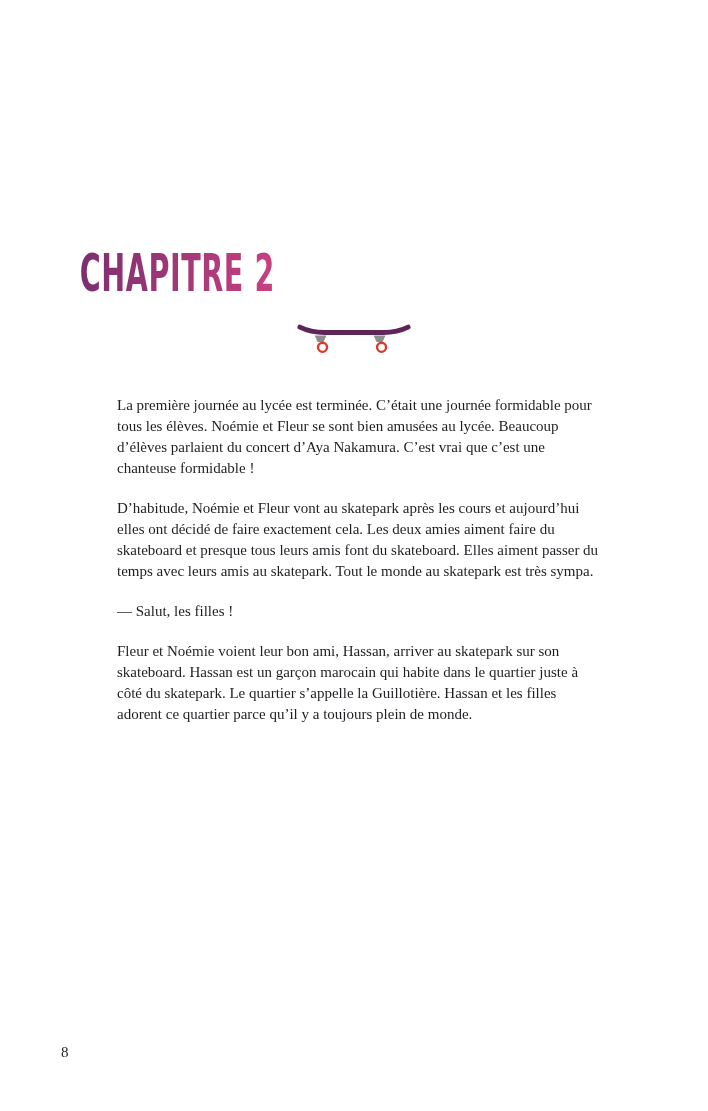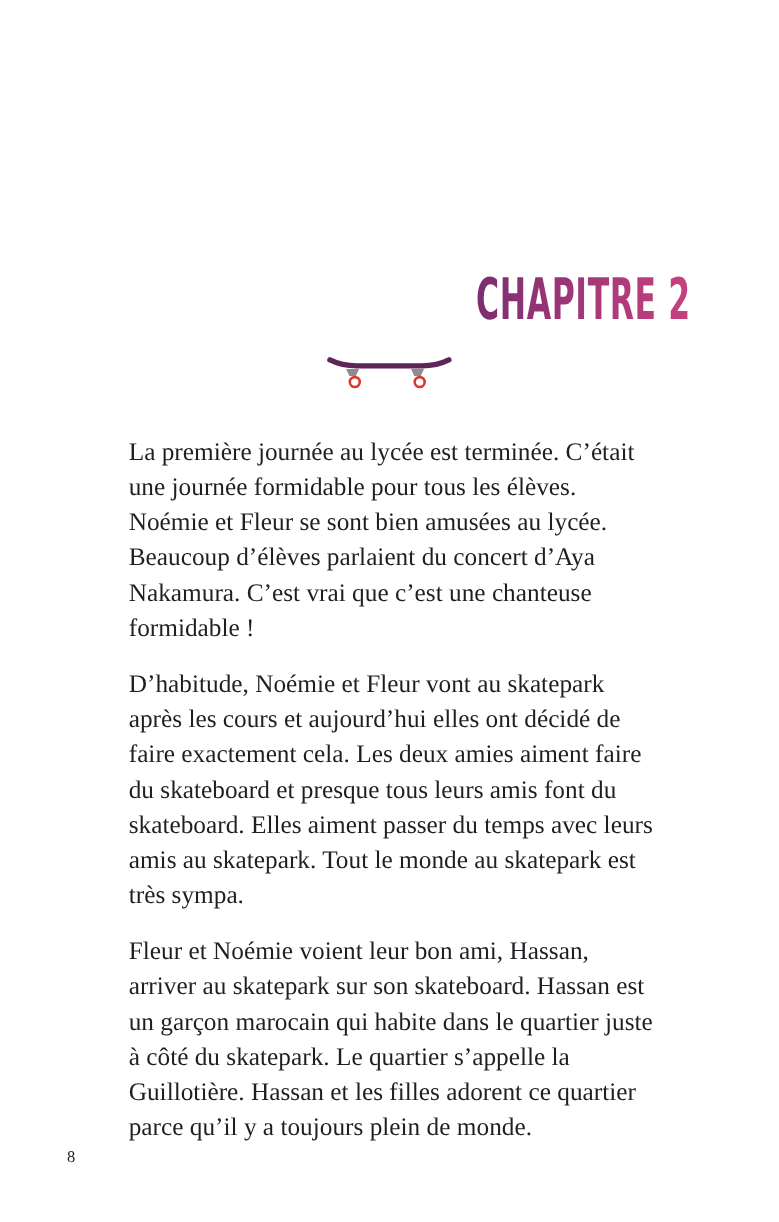--- a/index.html
+++ b/index.html
@@ -15,21 +15,21 @@
     overflow: hidden;
     font-family: "Liberation Serif", serif;
   }
 
   
   .chapter-title-wrap {
     position: absolute;
     top: 248px;
     left: 0;
     right: 0;
-    text-align: right;
+    text-align: left;
     line-height: 50px;
   }
   .chapter-title {
     display: inline-block;
     font-family: "DejaVu Sans", sans-serif;
     font-weight: bold;
     font-size: 52px;
     letter-spacing: 1px;
     transform: scaleX(0.55);
     transform-origin: center;
@@ -68,22 +68,22 @@
     stroke: var(--wheel, #d93a2c);
     stroke-width: 2.4;
   }
 
   
   .body-text {
     position: absolute;
     top: 395px;
     left: 117px;
     width: 482px;
-    font-size: 23px;
-    line-height: 32px;
+    font-size: 15px;
+    line-height: 21px;
     color: var(--text, #1f1e23);
     text-align: left;
   }
   .body-text p {
     margin: 0 0 19px 0;
     padding: 0;
   }
 
   
   .page-number {
@@ -109,18 +109,19 @@
       <polygon class="truck" points="20,17.5 32,17.5 29,24 23,24"></polygon>
       <polygon class="truck" points="80,17.5 92,17.5 89,24 83,24"></polygon>
       <circle class="wheel" cx="28" cy="29.5" r="4.6"></circle>
       <circle class="wheel" cx="88" cy="29.5" r="4.6"></circle>
     </svg>
   </div>
 
   <div class="body-text">
       <p>La première journée au lycée est terminée. C’était une journée formidable pour tous les élèves. Noémie et Fleur se sont bien amusées au lycée. Beaucoup d’élèves parlaient du concert d’Aya Nakamura. C’est vrai que c’est une chanteuse formidable&nbsp;!</p>
       <p>D’habitude, Noémie et Fleur vont au skatepark après les cours et aujourd’hui elles ont décidé de faire exactement cela. Les deux amies aiment faire du skateboard et presque tous leurs amis font du skateboard. Elles aiment passer du temps avec leurs amis au skatepark. Tout le monde au skatepark est très sympa.</p>
+      <p>— Salut, les filles&nbsp;!</p>
       <p>Fleur et Noémie voient leur bon ami, Hassan, arriver au skatepark sur son skateboard. Hassan est un garçon marocain qui habite dans le quartier juste à côté du skatepark. Le quartier s’appelle la Guillotière. Hassan et les filles adorent ce quartier parce qu’il y a toujours plein de monde.</p>
     </div>
 
   <div class="page-number">8</div>
 
 </div>
 
 </body></html>

